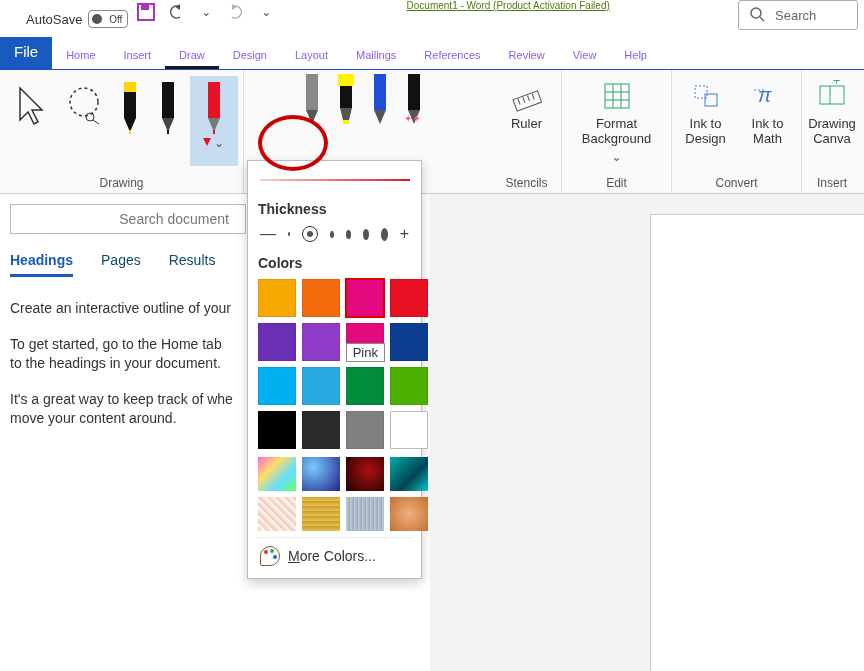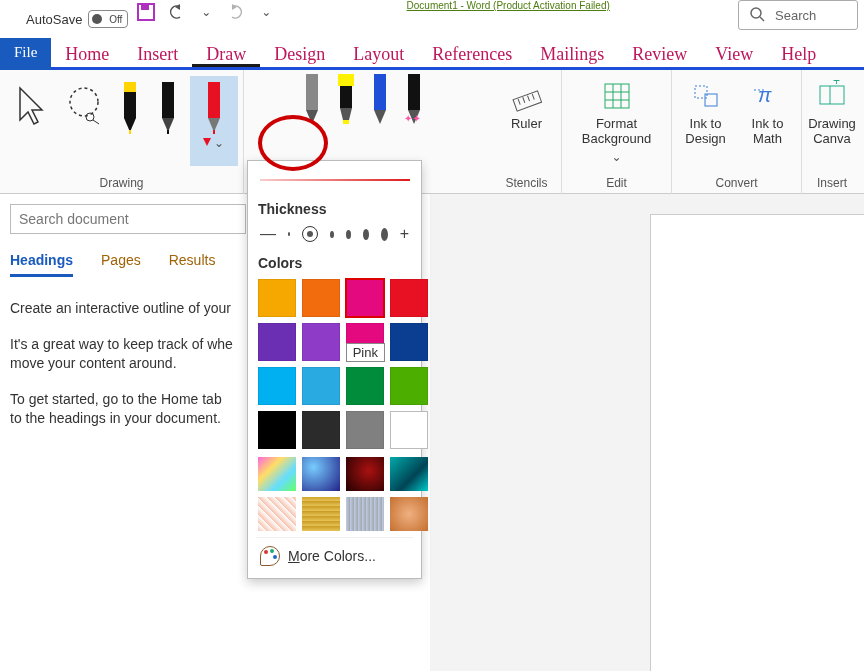--- a/index.html
+++ b/index.html
@@ -33,29 +33,28 @@
   .title-text { flex:1; text-align:center; color:#4d7c0f; font-size:10px;text-decoration:underline; }
   .searchbox {
     display:flex; align-items:center; gap:10px;
     border:1px solid #aaa; border-radius:3px; height:30px; width:120px;
     padding:0 10px; color:#666;
   }
   .searchbox .mag { color:#444; }
 
   
   .ribbon-tabs {
-    display:flex; height:32px; background:#fff;
-    border-bottom:3px solid #1d4ed8;
-    font-family:Liberation Serif, serif;
+    display:flex; align-items:flex-end; height:32px; background:#fff;
+    border-bottom:1px solid #1d4ed8;
   }
   .file-tab {
     background:#185ABD; color:#fff; font-size:15px; padding:6px 14px 8px; height:32px;
   }
   .tab {
-    padding:6px 14px 8px; font-size:18px; color:#be185d; cursor:default;
+    padding:6px 14px 8px; font-size:11px; color:#8b5cf6; cursor:default;
   }
   .tab.active { border-bottom:3px solid #1a1a1a; font-weight:500; padding-bottom:5px; }
 
   
   .ribbon {
     display:flex; border-bottom:1px solid #ccc; background:#fafafa; height:124px;
     position:relative;
   }
   .group {
     display:flex; flex-direction:column; align-items:center; border-right:1px solid #ddd;
@@ -76,25 +75,25 @@
   }
   .bigbtn .ic { width:32px; height:32px; display:flex; align-items:center; justify-content:center; }
 
   
   .navpane {
     position:absolute; left:0; top:194px; width:430px; height:477px; background:#fff;
     padding:10px 10px 0 10px;
   }
   .nav-title { font-size:26px; color:#333; margin:4px 0 16px 0; }
   .nav-search {
-    border:1px solid #bbb; height:30px; width:236px; display:flex; align-items:center; padding:0 8px;
-    color:#777; font-size:14px;
+    border:1px solid #bbb; height:30px; width:236px; display:flex; align-items:center; padding:0 16px;
+    color:#777; font-size:14px;justify-content:flex-end;
   }
   .nav-tabs { display:flex; gap:28px; margin-top:18px; font-size:14px; }
-  .nav-tab { color:#a16207; padding-bottom:6px; }
+  .nav-tab { color:#0c4a6e; padding-bottom:6px; }
   .nav-tab.active { color:#185ABD; font-weight:600; border-bottom:3px solid #185ABD; }
   .nav-body { margin-top:22px; font-size:14px; color:#333; line-height:1.4; }
   .nav-body p { margin:16px 0 14px; }
 
   
   .pen-panel {
     position:absolute; left:247px; top:160px; width:175px; background:#fff;
     border:1px solid #bbb; box-shadow:0 4px 10px rgba(0,0,0,0.2);
     padding:10px 8px 6px; z-index:50;
   }
@@ -187,22 +186,22 @@
 </div>
 
 <div class="ribbon-tabs">
   <div class="file-tab">File</div>
   <div id="tabs-container" style="display: flex;">
       <div class="tab">Home</div>
       <div class="tab">Insert</div>
       <div class="tab active">Draw</div>
       <div class="tab">Design</div>
       <div class="tab">Layout</div>
+      <div class="tab">Mailings</div>
       <div class="tab">References</div>
-      <div class="tab">Mailings</div>
       <div class="tab">Review</div>
       <div class="tab">View</div>
       <div class="tab">Help</div>
     </div>
 </div>
 
 <div class="ribbon">
   <div class="group" style="width:244px">
     <div class="group-body">
       <div class="tool-btn">
@@ -361,22 +360,22 @@
   <div class="nav-search">
     <span>Search document</span>
   </div>
   <div class="nav-tabs" id="nav-tabs">
       <div class="nav-tab active">Headings</div>
       <div class="nav-tab">Pages</div>
       <div class="nav-tab">Results</div>
     </div>
   <div class="nav-body" id="nav-body">
       <p>Create an interactive outline of your</p>
+      <p>To get started, go to the Home tab<br>to the headings in your document.</p>
       <p>It's a great way to keep track of whe<br>move your content around.</p>
-      <p>To get started, go to the Home tab<br>to the headings in your document.</p>
     </div>
 </div>
 
 <div class="pen-panel">
   <div class="preview">
       <div class="preview-line"></div>
     </div>
   <div class="section-title">Thickness</div>
   <div class="thick-row">
     <span class="minus">—</span>

